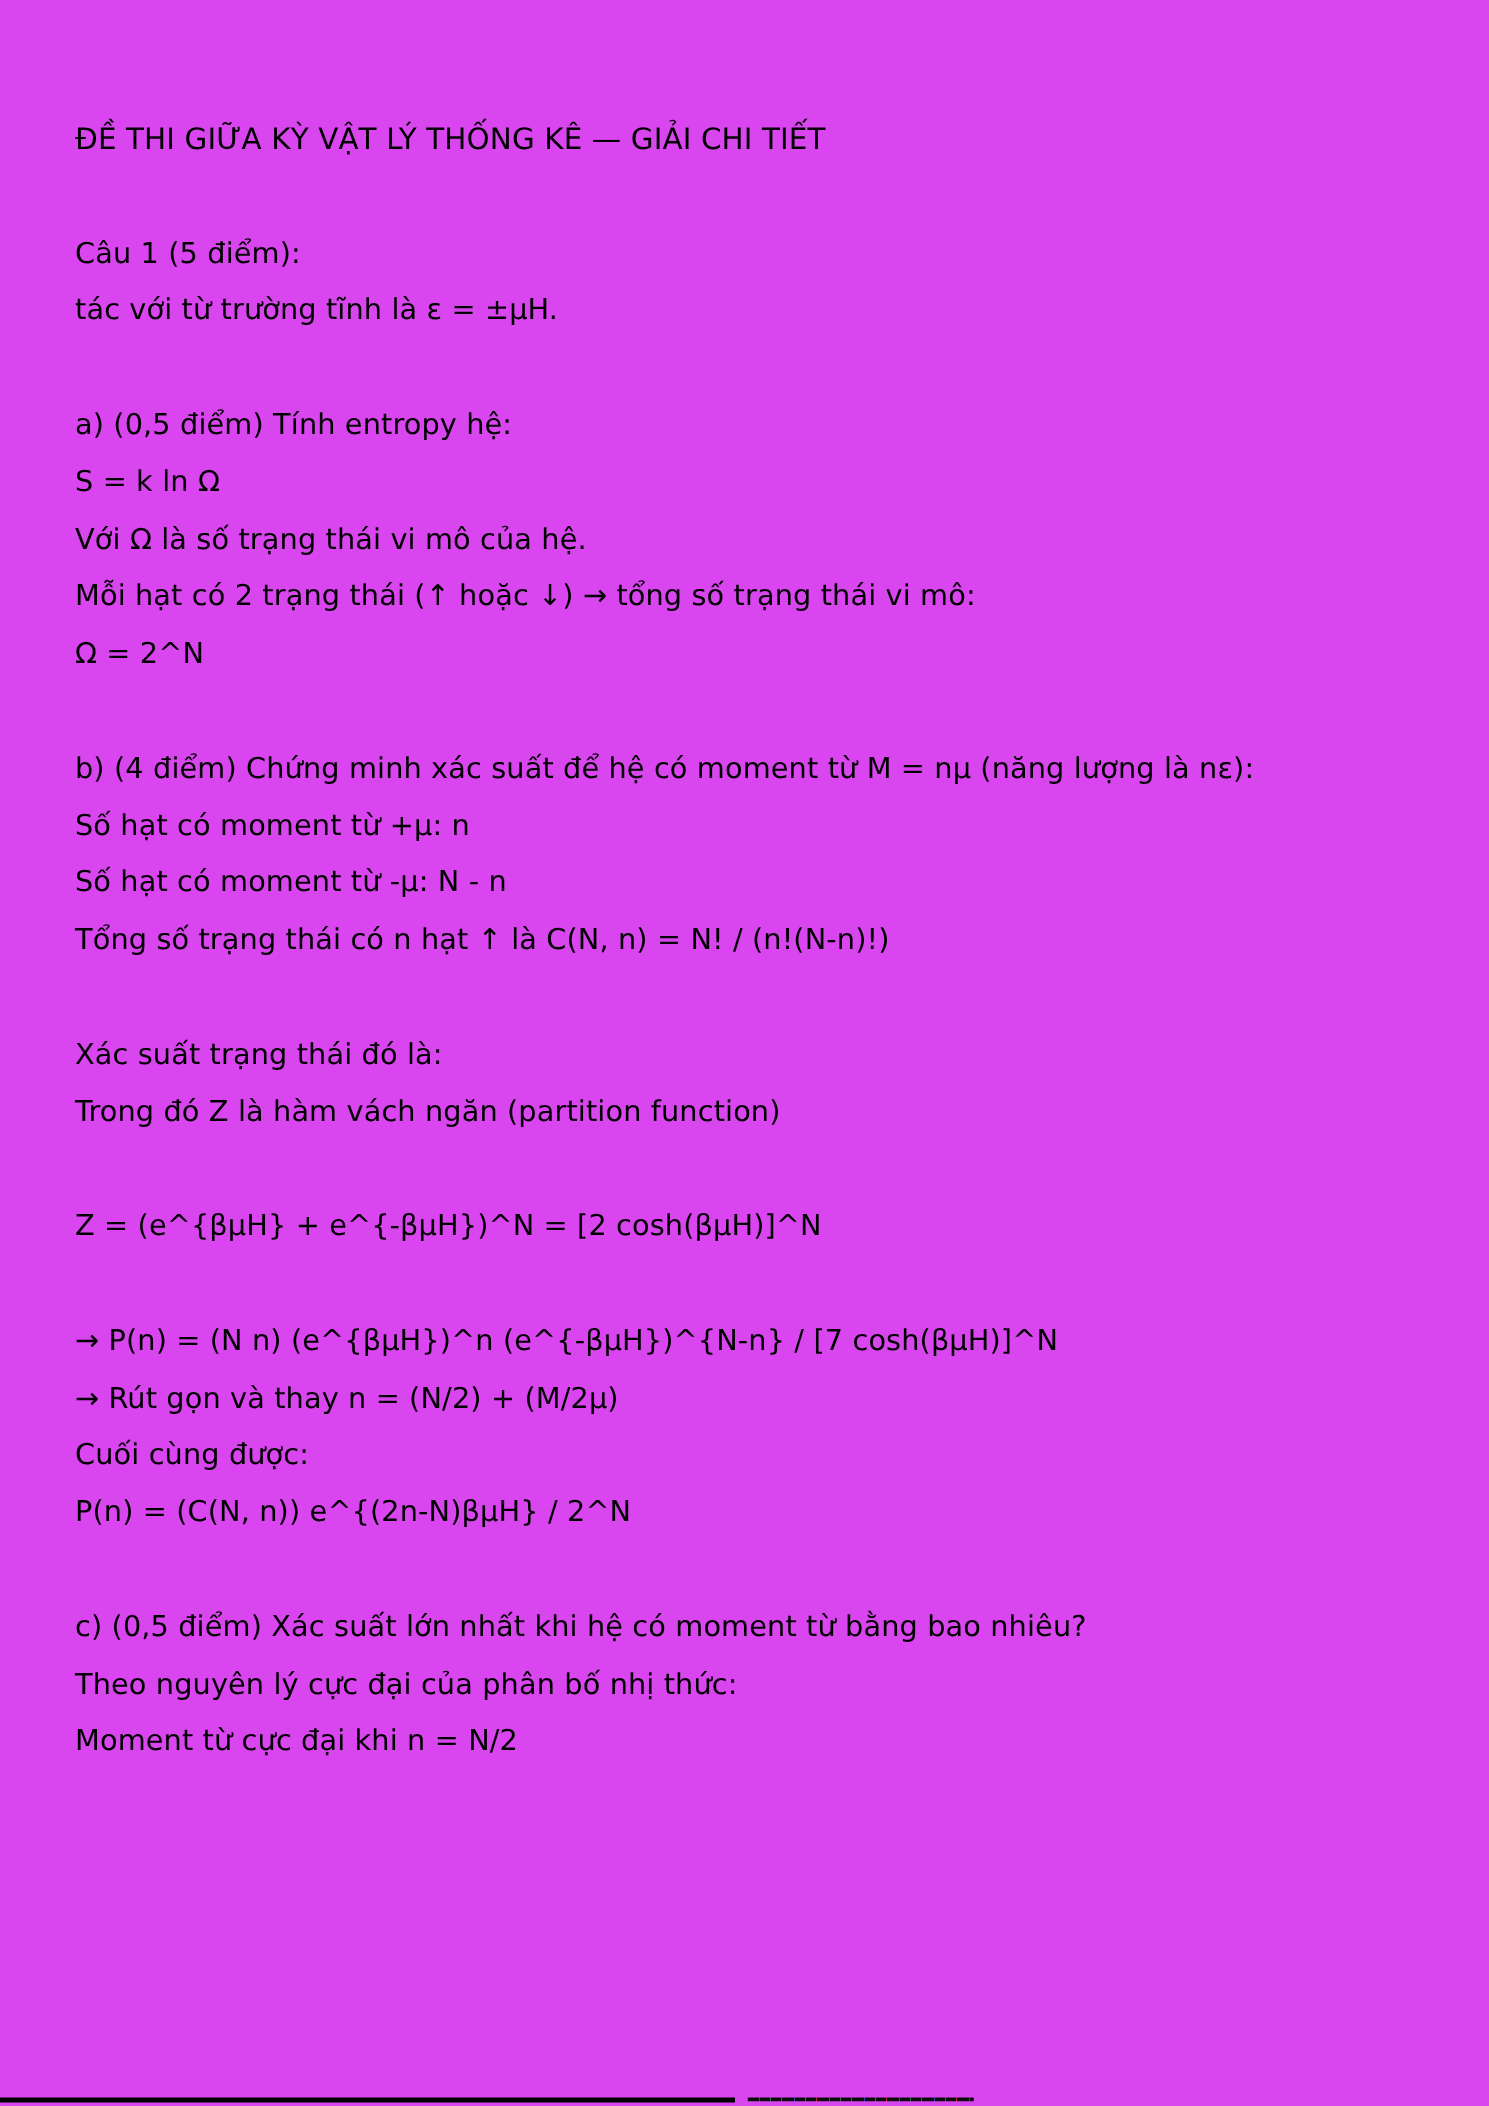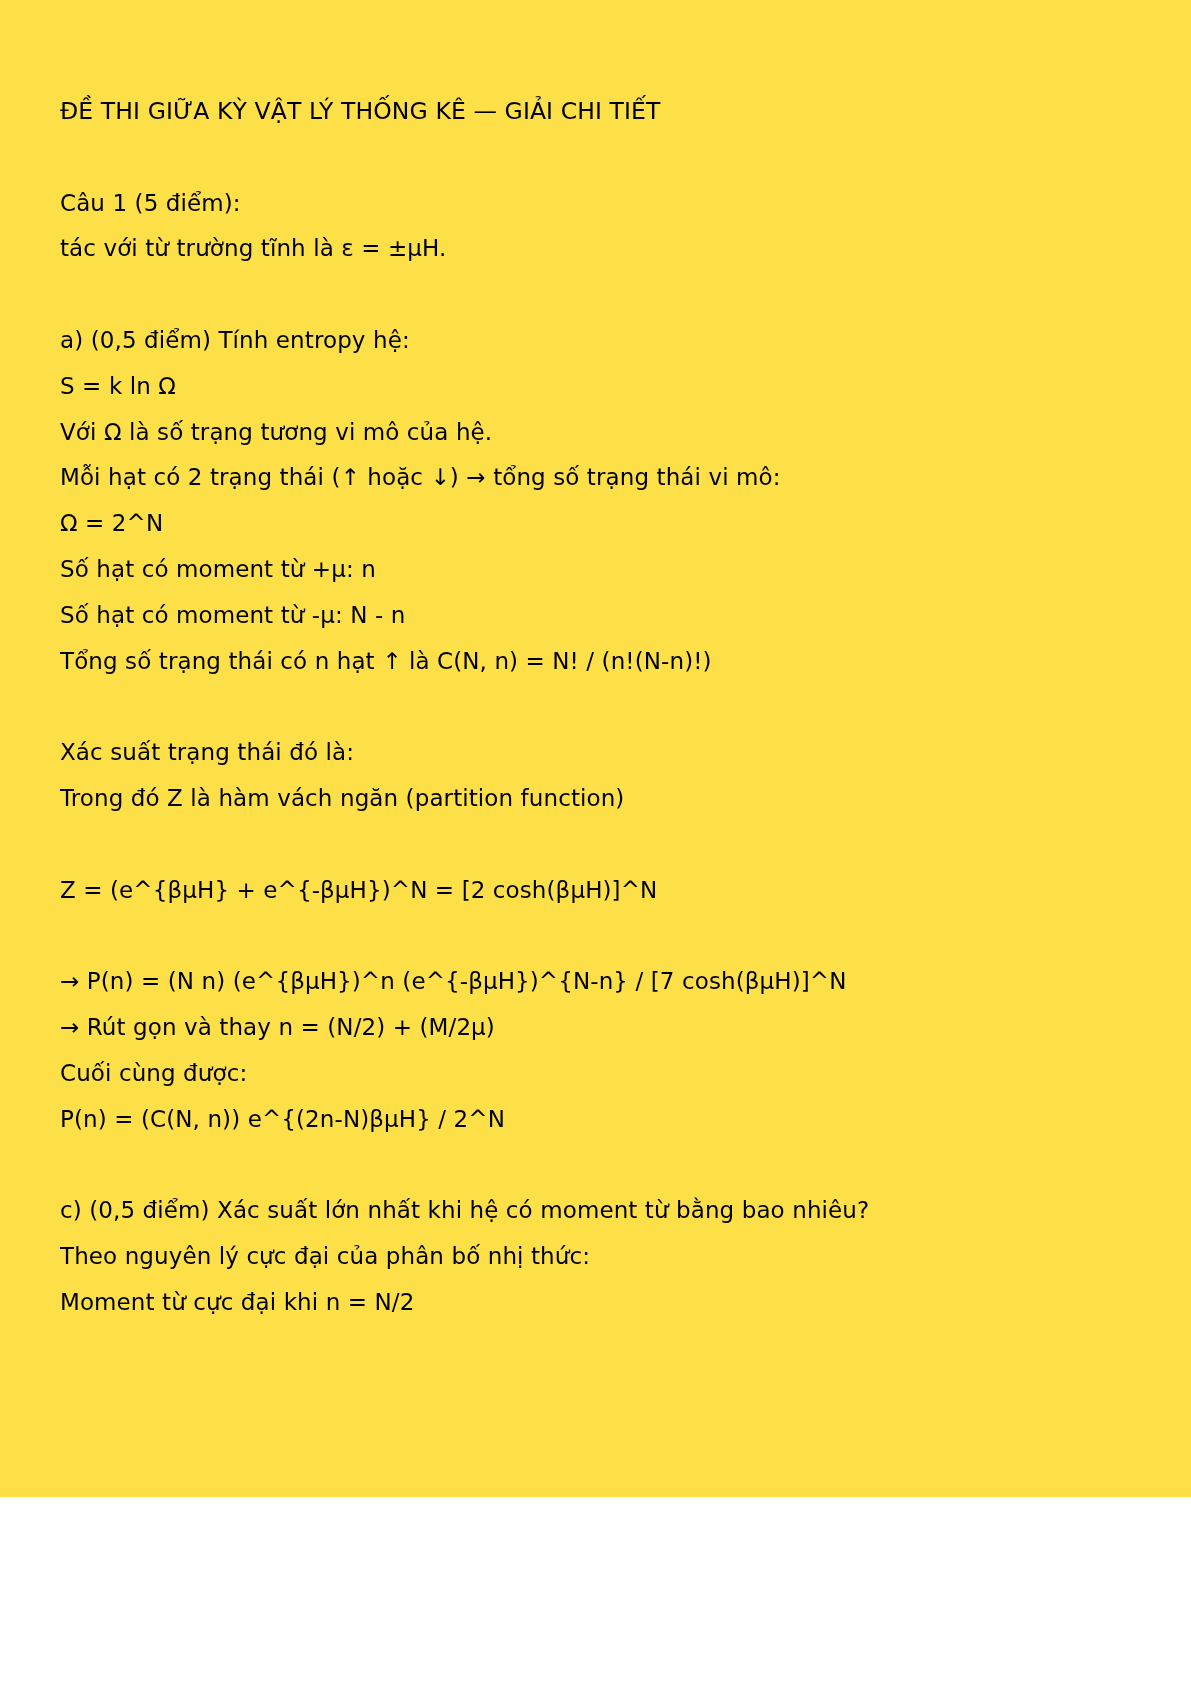--- a/index.html
+++ b/index.html
@@ -3,22 +3,22 @@
 <meta charset="utf-8">
 <style>
   html, body {
     margin: 0;
     padding: 0;
     background: #ffffff;
   }
   .page {
     position: relative;
     width: 1191px;
-    height: 1497px;
-    background: #fde047;
+    height: 1685px;
+    background: #d946ef;
     overflow: hidden;
     font-family: "DejaVu Sans", "Liberation Sans", sans-serif;
     color: #000000;
   }
   .content {
     position: absolute;
     left: 60px;
     top: 89px;
     width: 1085px;
   }
@@ -68,23 +68,24 @@
 </head>
 <body>
 
 <div class="page">
   <div class="content">
     <div class="line title">ĐỀ THI GIỮA KỲ VẬT LÝ THỐNG KÊ — GIẢI CHI TIẾT</div>
     <div class="line gap">Câu 1 (5 điểm):</div>
     <div class="line">tác với từ trường tĩnh là ε = ±μH.</div>
     <div class="line gap">a) (0,5 điểm) Tính entropy hệ:</div>
     <div class="line">S = k ln Ω</div>
-    <div class="line">Với Ω là số trạng tương vi mô của hệ.</div>
+    <div class="line">Với Ω là số trạng thái vi mô của hệ.</div>
     <div class="line">Mỗi hạt có 2 trạng thái (↑ hoặc ↓) → tổng số trạng thái vi mô:</div>
     <div class="line">Ω = 2^N</div>
+    <div class="line gap">b) (4 điểm) Chứng minh xác suất để hệ có moment từ M = nμ (năng lượng là nε):</div>
     <div class="line">Số hạt có moment từ +μ: n</div>
     <div class="line">Số hạt có moment từ -μ: N - n</div>
     <div class="line">Tổng số trạng thái có n hạt ↑ là C(N, n) = N! / (n!(N-n)!)</div>
     <div class="line gap">Xác suất trạng thái đó là:</div>
     <div class="line">Trong đó Z là hàm vách ngăn (partition function)</div>
     <div class="line gap">Z = (e^{βμH} + e^{-βμH})^N = [2 cosh(βμH)]^N</div>
     <div class="line gap">→ P(n) = (N n) (e^{βμH})^n (e^{-βμH})^{N-n} / [7 cosh(βμH)]^N</div>
     <div class="line">→ Rút gọn và thay n = (N/2) + (M/2μ)</div>
     <div class="line">Cuối cùng được:</div>
     <div class="line">P(n) = (C(N, n)) e^{(2n-N)βμH} / 2^N</div>

